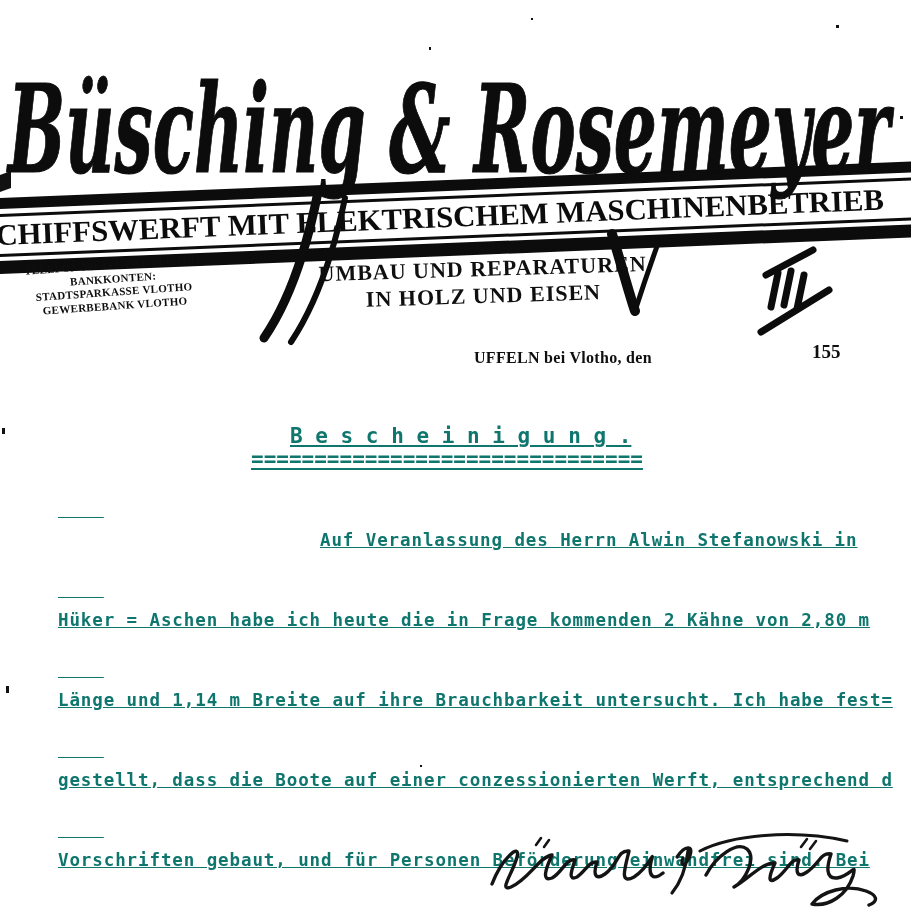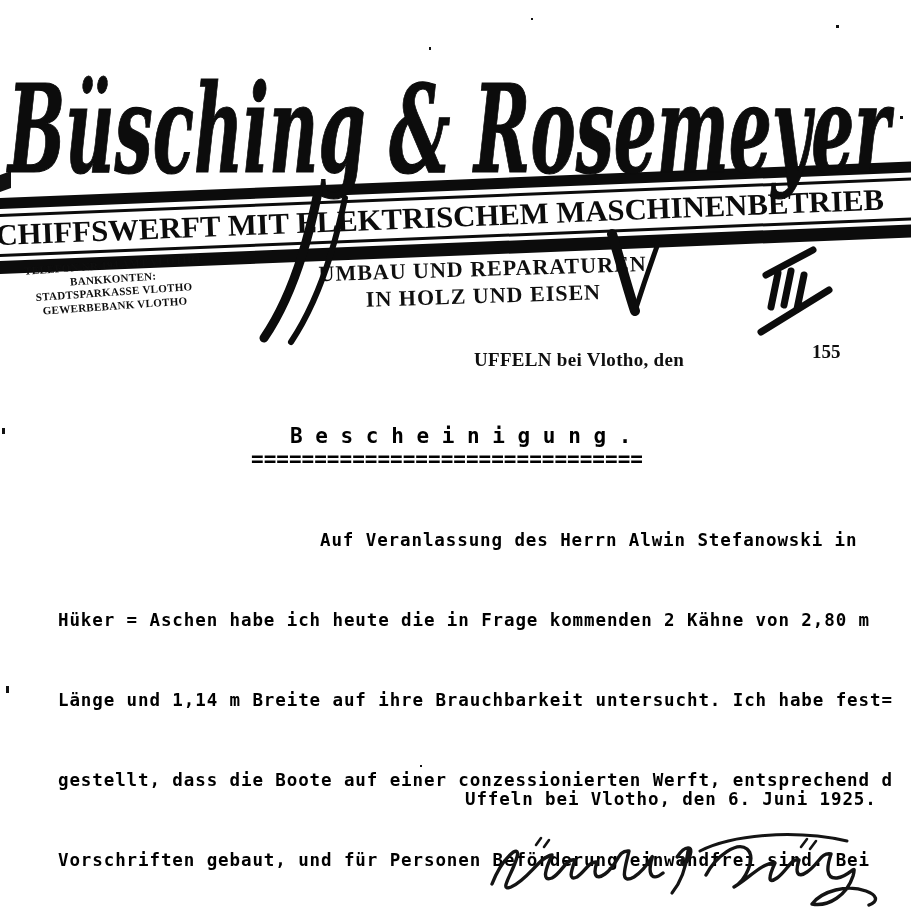--- a/index.html
+++ b/index.html
@@ -30,31 +30,31 @@
     line-height:13.5px;text-align:center;z-index:2;
   }
   .services{
     position:absolute;left:318px;top:255px;width:330px;
     transform:rotate(-1.8deg);
     font-size:22px;font-weight:700;letter-spacing:1px;
     line-height:27px;text-align:center;z-index:2;
   }
   .place-date{
     position:absolute;left:474px;top:349px;
-    font-size:19px;font-weight:600;letter-spacing:.3px;
+    font-size:16px;font-weight:600;letter-spacing:.3px;
   }
   .year-stub{
     position:absolute;left:812px;top:341px;
     font-size:19px;font-weight:600;
   }
   
   .tw{
     font-family:"DejaVu Sans Mono", monospace;
-    font-weight:700;color:#000000;
-    letter-spacing:.9px;white-space:pre;
+    font-weight:700;color:#0f766e;
+    letter-spacing:.9px;white-space:pre;text-decoration:underline;
   }
   .doc-title{position:absolute;left:290px;top:424px;font-size:21px;letter-spacing:0;}
   .doc-title-underline{position:absolute;left:251px;top:447px;font-size:21px;letter-spacing:0;}
   .body-block{position:absolute;left:58px;top:480px;width:860px;font-size:17.5px;}
   .body-line{height:40px;line-height:40px;white-space:pre;}
   .body-line.indent{padding-left:262px;}
   .closing-date{position:absolute;left:465px;top:789px;font-size:17.5px;}
   
   .speck{position:absolute;background:#111;z-index:1;}
 </style>
@@ -134,21 +134,20 @@
   <div class="body-block tw">
     <div class="body-line indent">Auf Veranlassung des Herrn Alwin Stefanowski in</div>
     <div class="body-line">Hüker = Aschen habe ich heute die in Frage kommenden 2 Kähne von 2,80 m</div>
     <div class="body-line">Länge und 1,14 m Breite auf ihre Brauchbarkeit untersucht. Ich habe fest=</div>
     <div class="body-line">gestellt, dass die Boote auf einer conzessionierten Werft, entsprechend d</div>
     <div class="body-line">Vorschriften gebaut, und für Personen Beförderung einwandfrei sind. Bei</div>
     
     
   </div>
 
-  <div class="tw closing-date">Uffeln bei Vlotho, den 6. Juni 1925.</div>
 
   <div class="speck" style="left:0;top:173px;width:11px;height:17px;transform:skewY(-20deg);"></div>
   <div class="speck" style="left:2px;top:428px;width:3px;height:6px;"></div>
   <div class="speck" style="left:6px;top:686px;width:3px;height:7px;"></div>
   <div class="speck" style="left:836px;top:25px;width:3px;height:3px;"></div>
   <div class="speck" style="left:900px;top:116px;width:3px;height:3px;"></div>
   <div class="speck" style="left:429px;top:47px;width:2px;height:3px;"></div>
   <div class="speck" style="left:531px;top:18px;width:2px;height:2px;"></div>
   <div class="speck" style="left:420px;top:765px;width:2px;height:2px;"></div>
 

